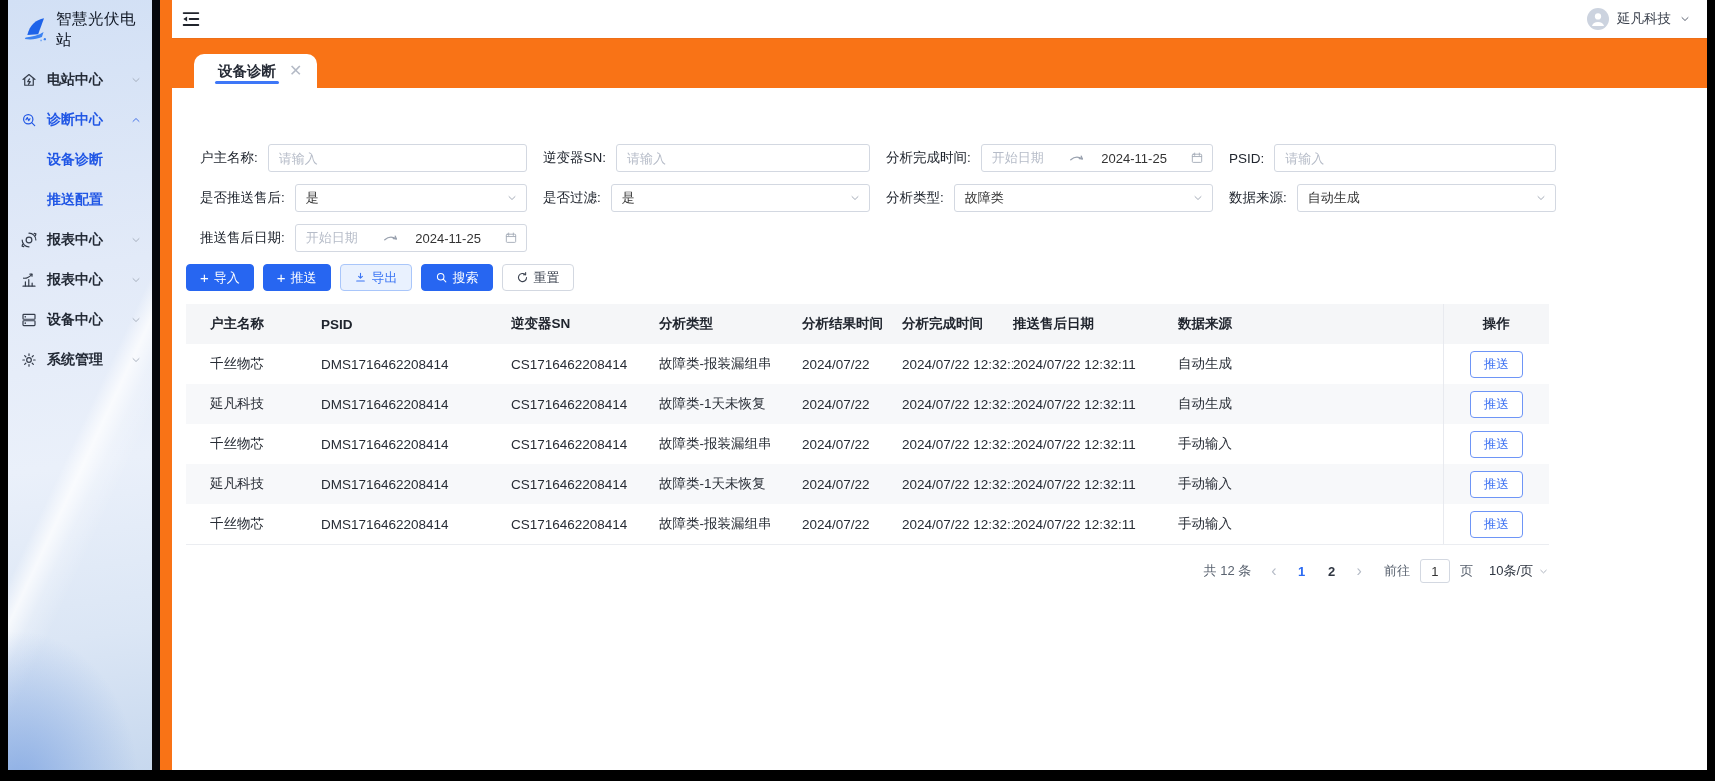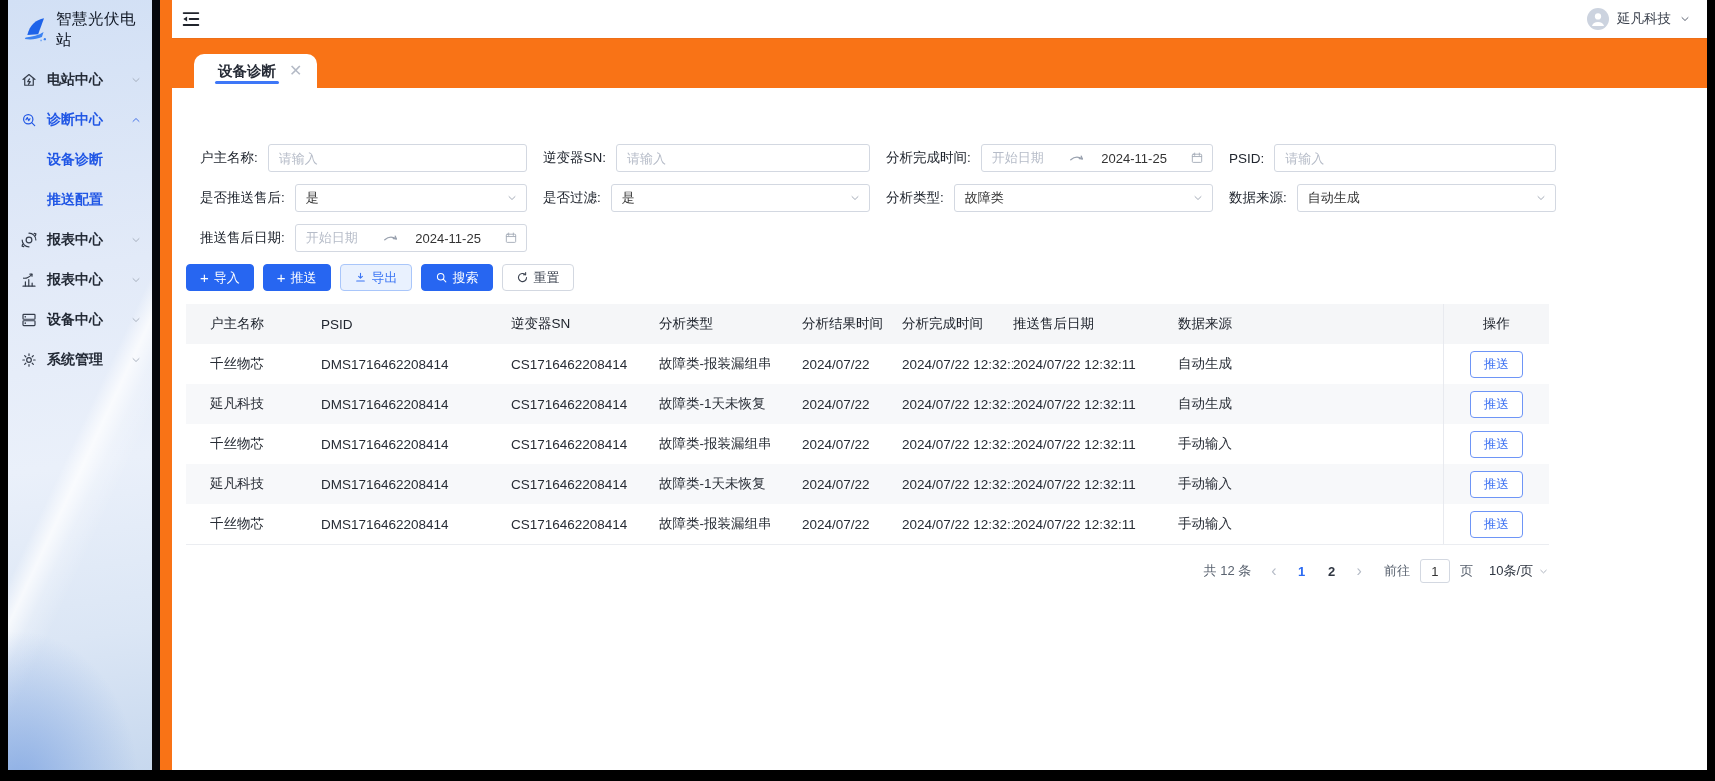--- a/index.html
+++ b/index.html
@@ -75,21 +75,21 @@
        gap:5px;border:1px solid transparent;cursor:pointer;font-family:inherit;background:#fff}
   .btn-primary{background:#2766f1;border-color:#2766f1;color:#fff}
   .btn-export{background:#e9f1fe;border-color:#a9c6fa;color:#3a74f4}
   .btn-plain{background:#fff;border-color:#d3d8e1;color:#3c4350}
   .bicon{width:13px;height:13px;display:flex;flex:none}
   .bicon svg{width:100%;height:100%}
   .bplus{font-size:15px;line-height:1;font-weight:400}
 
   
   table{width:1363px;border-collapse:collapse;table-layout:fixed;margin-top:13px}
-  th{background:#f5f6f8;height:40px;font-size:13.5px;font-weight:400;color:#20252e;text-align:left;padding:0}
+  th{background:#f5f6f8;height:40px;font-size:13.5px;font-weight:700;color:#20252e;text-align:left;padding:0}
   td{height:40px;font-size:13.5px;color:#272c35;padding:0;white-space:nowrap;overflow:hidden}
   th:first-child,td:first-child{padding-left:24px}
   th:last-child,td:last-child{border-left:1px solid #e8eaef;text-align:center;padding-left:0}
   tbody tr:nth-child(even){background:#f7f8fa}
   tbody tr:last-child td{border-bottom:1px solid #ebedf1}
   .row-btn{padding:4px 13px;border:1px solid #6e95f6;color:#3a6ff2;background:#fff;border-radius:4px;
            font-size:12.5px;cursor:pointer;font-family:inherit}
 
   
   .pager{width:1363px;margin-top:14px;display:flex;align-items:center;justify-content:flex-end;

